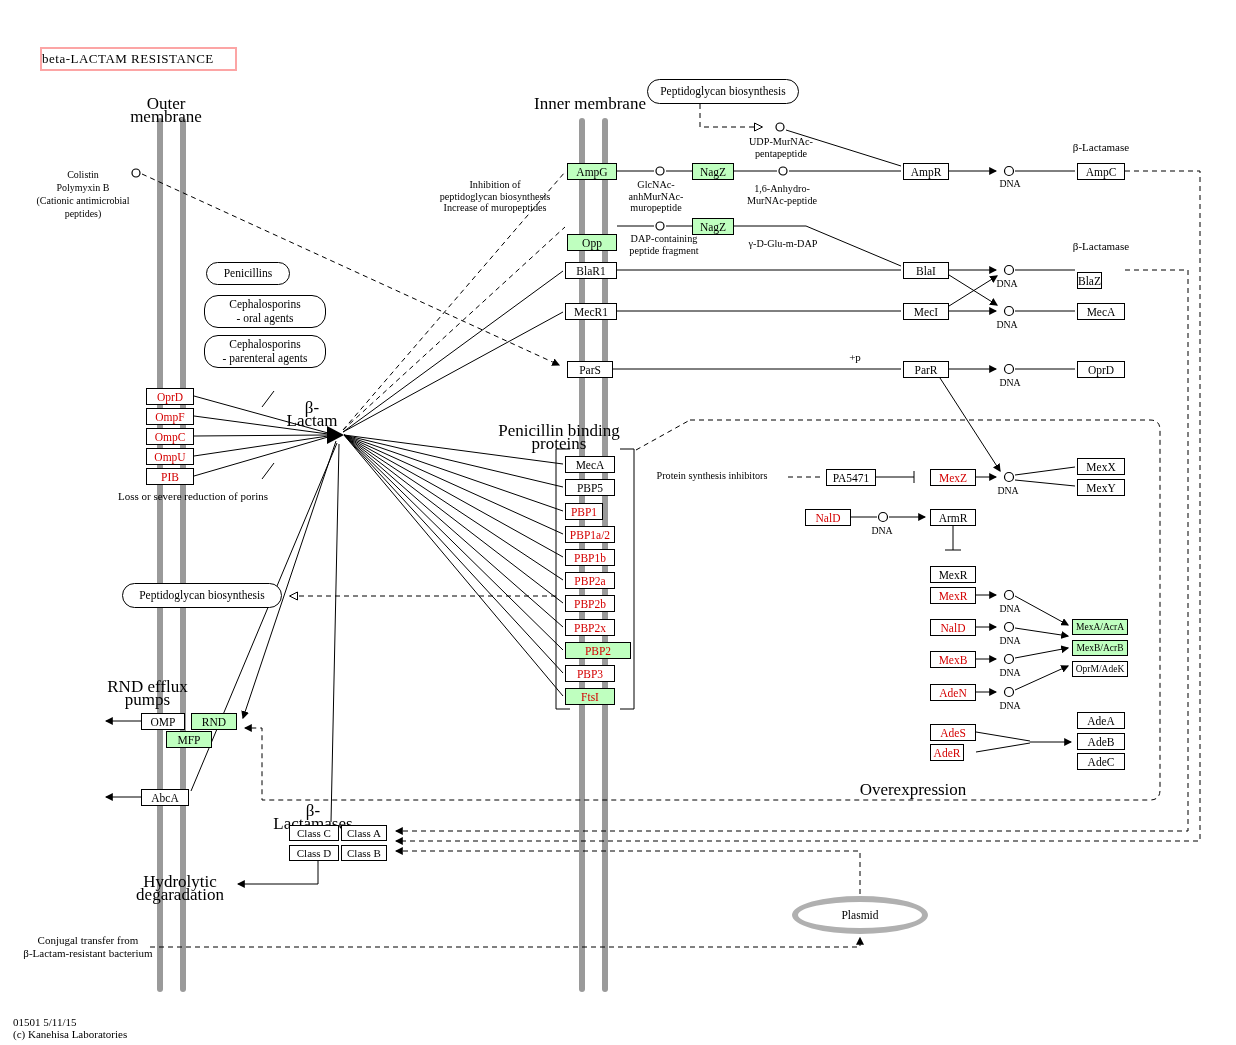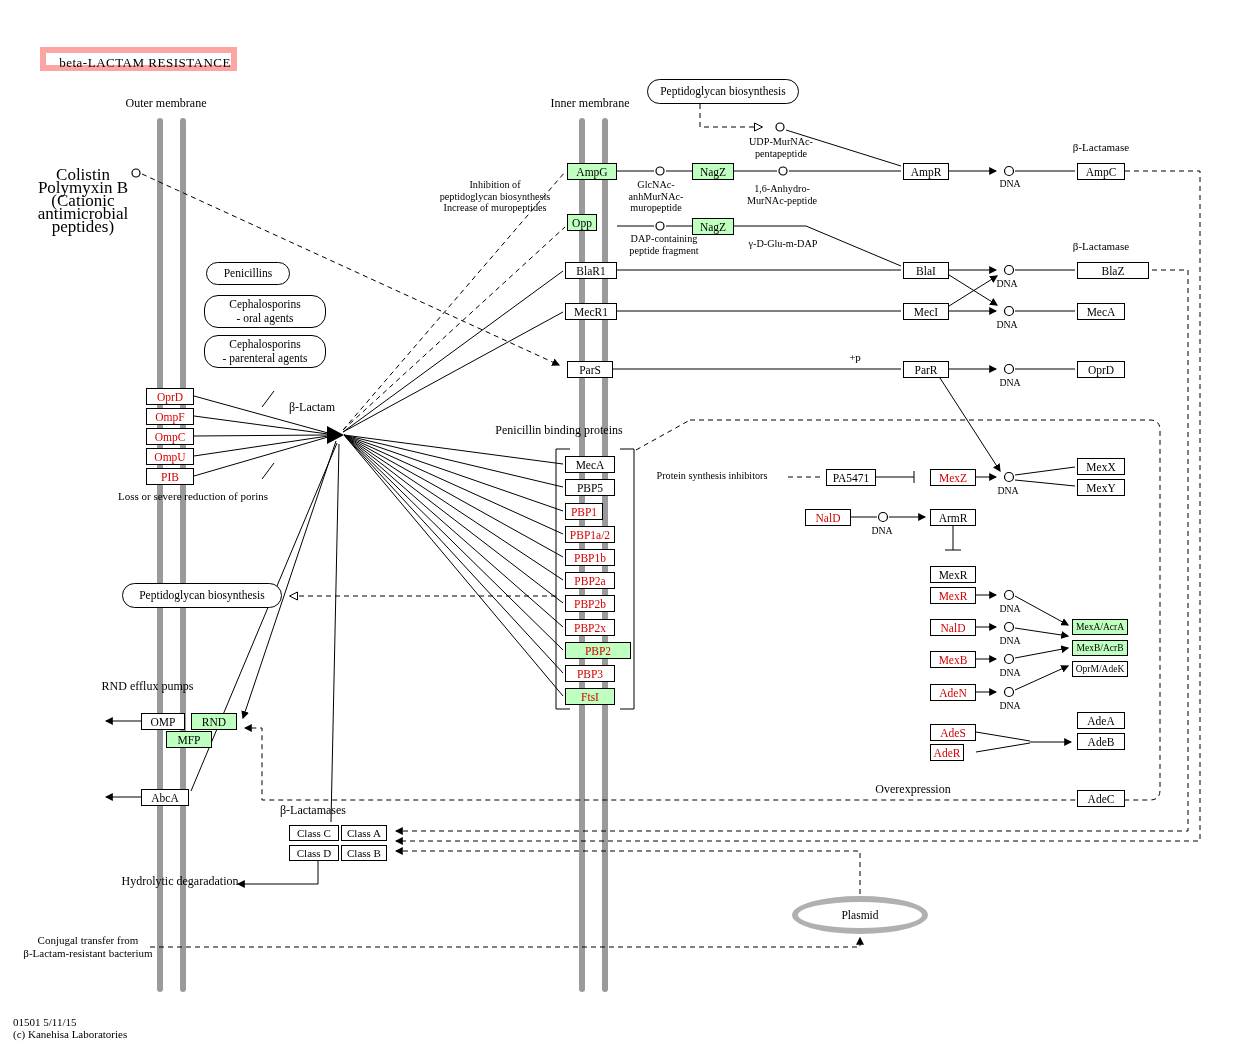--- a/index.html
+++ b/index.html
@@ -6,24 +6,24 @@
   html,body{background:#fff}
   body{width:1236px;height:1045px;position:relative;font-family:"Liberation Serif",serif;color:#000;overflow:hidden}
   .mem{position:absolute;width:6px;top:118px;height:874px;background:#9a9a9a;border-radius:3px;z-index:0}
   svg.w{position:absolute;left:0;top:0;z-index:1}
   .nb{position:absolute;height:17px;border:1px solid #000;background:#fff;font-size:11.5px;line-height:14px;text-align:center;z-index:2;padding-top:1px}
   .nb.g{background:#bfffbf}
   .nb.r{color:#d40000}
   .nb.h16{height:16px;font-size:11px;line-height:13px}
   .nb.sm{font-size:9.5px;line-height:13px}
   .pill{position:absolute;border:1px solid #000;border-radius:14px;background:#fff;text-align:center;font-size:11.5px;line-height:13.5px;z-index:2;display:flex;align-items:center;justify-content:center;white-space:pre-line}
-  .lbl{position:absolute;text-align:center;white-space:pre-line;z-index:2;font-size:12px;line-height:13px}
+  .lbl{position:absolute;text-align:center;white-space:pre-line;z-index:2;font-size:17px;line-height:13px}
   .s10{font-size:10.2px;line-height:11.5px}
   .dna{position:absolute;font-size:9.8px;z-index:2;width:28px;text-align:center}
-  .title{position:absolute;left:40px;top:47px;width:197px;height:24px;border:6px solid #fca5a5;font-size:13px;line-height:20px;text-align:right;letter-spacing:.5px;z-index:2}
+  .title{position:absolute;left:40px;top:47px;width:197px;height:24px;border:2px solid #fca5a5;font-size:13px;line-height:20px;text-align:left;letter-spacing:.5px;z-index:2}
   .plasmid{position:absolute;left:792px;top:896px;width:136px;height:38px;border:6px solid #b0b0b0;border-radius:50%;z-index:2;display:flex;align-items:center;justify-content:center;font-size:11.5px;background:#fff0}
   .foot{position:absolute;font-size:11px;z-index:2;text-align:left}
 </style>
 </head>
 <body>
 
 <div class="mem" style="left:157px"></div>
 <div class="mem" style="left:180px"></div>
 <div class="mem" style="left:579px"></div>
 <div class="mem" style="left:602px"></div>
@@ -140,21 +140,21 @@
       <circle cx="1009" cy="627" r="4.5"></circle>
       <circle cx="1009" cy="659" r="4.5"></circle>
       <circle cx="1009" cy="692" r="4.5"></circle>
   </g>
   <polygon points="327,426 327,444 344,435" fill="#000"></polygon>
 </svg>
 
 <div class="title">beta-LACTAM RESISTANCE</div>
 <div class="lbl" style="left:110px;top:97px;width:112px">Outer membrane</div>
 <div class="lbl" style="left:534px;top:97px;width:112px">Inner membrane</div>
-<div class="lbl" style="left:22px;top:168px;width:122px;font-size:17px">Colistin
+<div class="lbl" style="left:22px;top:168px;width:122px;font-size:10px">Colistin
 Polymyxin B
 (Cationic antimicrobial
 peptides)</div>
 
 <div class="pill" style="left:206px;top:262px;width:84px;height:23px">Penicillins</div>
 <div class="pill" style="left:204px;top:295px;width:122px;height:33px">Cephalosporins
 - oral agents</div>
 <div class="pill" style="left:204px;top:335px;width:122px;height:33px">Cephalosporins
 - parenteral agents</div>
 <div class="pill" style="left:647px;top:79px;width:152px;height:25px">Peptidoglycan biosynthesis</div>
@@ -192,34 +192,34 @@
 <div class="dna" style="left:993px;top:319px">DNA</div>
 <div class="dna" style="left:996px;top:377px">DNA</div>
 <div class="dna" style="left:994px;top:485px">DNA</div>
 <div class="dna" style="left:868px;top:525px">DNA</div>
 <div class="dna" style="left:996px;top:603px">DNA</div>
 <div class="dna" style="left:996px;top:635px">DNA</div>
 <div class="dna" style="left:996px;top:667px">DNA</div>
 <div class="dna" style="left:996px;top:700px">DNA</div>
 
 <div class="nb g" style="left:567px;top:163px;width:50px">AmpG</div>
-<div class="nb g" style="left:567px;top:214px;width:30px">Opp</div>
+<div class="nb g" style="left:567px;top:234px;width:50px">Opp</div>
 <div class="nb" style="left:565px;top:262px;width:52px">BlaR1</div>
 <div class="nb" style="left:565px;top:303px;width:52px">MecR1</div>
 <div class="nb" style="left:567px;top:361px;width:46px">ParS</div>
 <div class="nb g" style="left:692px;top:163px;width:42px">NagZ</div>
 <div class="nb g" style="left:692px;top:218px;width:42px">NagZ</div>
 
 <div class="nb" style="left:903px;top:163px;width:46px">AmpR</div>
 <div class="nb" style="left:903px;top:262px;width:46px">BlaI</div>
 <div class="nb" style="left:903px;top:303px;width:46px">MecI</div>
 <div class="nb" style="left:903px;top:361px;width:46px">ParR</div>
 
 <div class="nb" style="left:1077px;top:163px;width:48px">AmpC</div>
-<div class="nb" style="left:1077px;top:262px;width:72px">BlaZ</div>
+<div class="nb" style="left:1077px;top:272px;width:25px">BlaZ</div>
 <div class="nb" style="left:1077px;top:303px;width:48px">MecA</div>
 <div class="nb" style="left:1077px;top:361px;width:48px">OprD</div>
 <div class="nb" style="left:1077px;top:458px;width:48px">MexX</div>
 <div class="nb" style="left:1077px;top:479px;width:48px">MexY</div>
 
 <div class="nb r" style="left:146px;top:388px;width:48px">OprD</div>
 <div class="nb r" style="left:146px;top:408px;width:48px">OmpF</div>
 <div class="nb r" style="left:146px;top:428px;width:48px">OmpC</div>
 <div class="nb r" style="left:146px;top:448px;width:48px">OmpU</div>
 <div class="nb r" style="left:146px;top:468px;width:48px">PIB</div>
@@ -245,21 +245,21 @@
 <div class="nb r" style="left:930px;top:619px;width:46px">NalD</div>
 <div class="nb r" style="left:930px;top:651px;width:46px">MexB</div>
 <div class="nb r" style="left:930px;top:684px;width:46px">AdeN</div>
 <div class="nb g sm h16" style="left:1072px;top:619px;width:56px">MexA/AcrA</div>
 <div class="nb g sm h16" style="left:1072px;top:640px;width:56px">MexB/AcrB</div>
 <div class="nb sm h16" style="left:1072px;top:661px;width:56px">OprM/AdeK</div>
 <div class="nb r" style="left:930px;top:724px;width:46px">AdeS</div>
 <div class="nb r" style="left:930px;top:744px;width:34px">AdeR</div>
 <div class="nb" style="left:1077px;top:712px;width:48px">AdeA</div>
 <div class="nb" style="left:1077px;top:733px;width:48px">AdeB</div>
-<div class="nb" style="left:1077px;top:790px;width:48px">AdeC</div>
+<div class="nb" style="left:1077px;top:753px;width:48px">AdeC</div>
 
 <div class="nb" style="left:141px;top:713px;width:44px">OMP</div>
 <div class="nb g" style="left:191px;top:713px;width:46px">RND</div>
 <div class="nb g" style="left:166px;top:731px;width:46px">MFP</div>
 <div class="nb" style="left:141px;top:789px;width:48px">AbcA</div>
 
 <div class="nb h16" style="left:289px;top:825px;width:50px">Class C</div>
 <div class="nb h16" style="left:341px;top:825px;width:46px">Class A</div>
 <div class="nb h16" style="left:289px;top:845px;width:50px">Class D</div>
 <div class="nb h16" style="left:341px;top:845px;width:46px">Class B</div>

